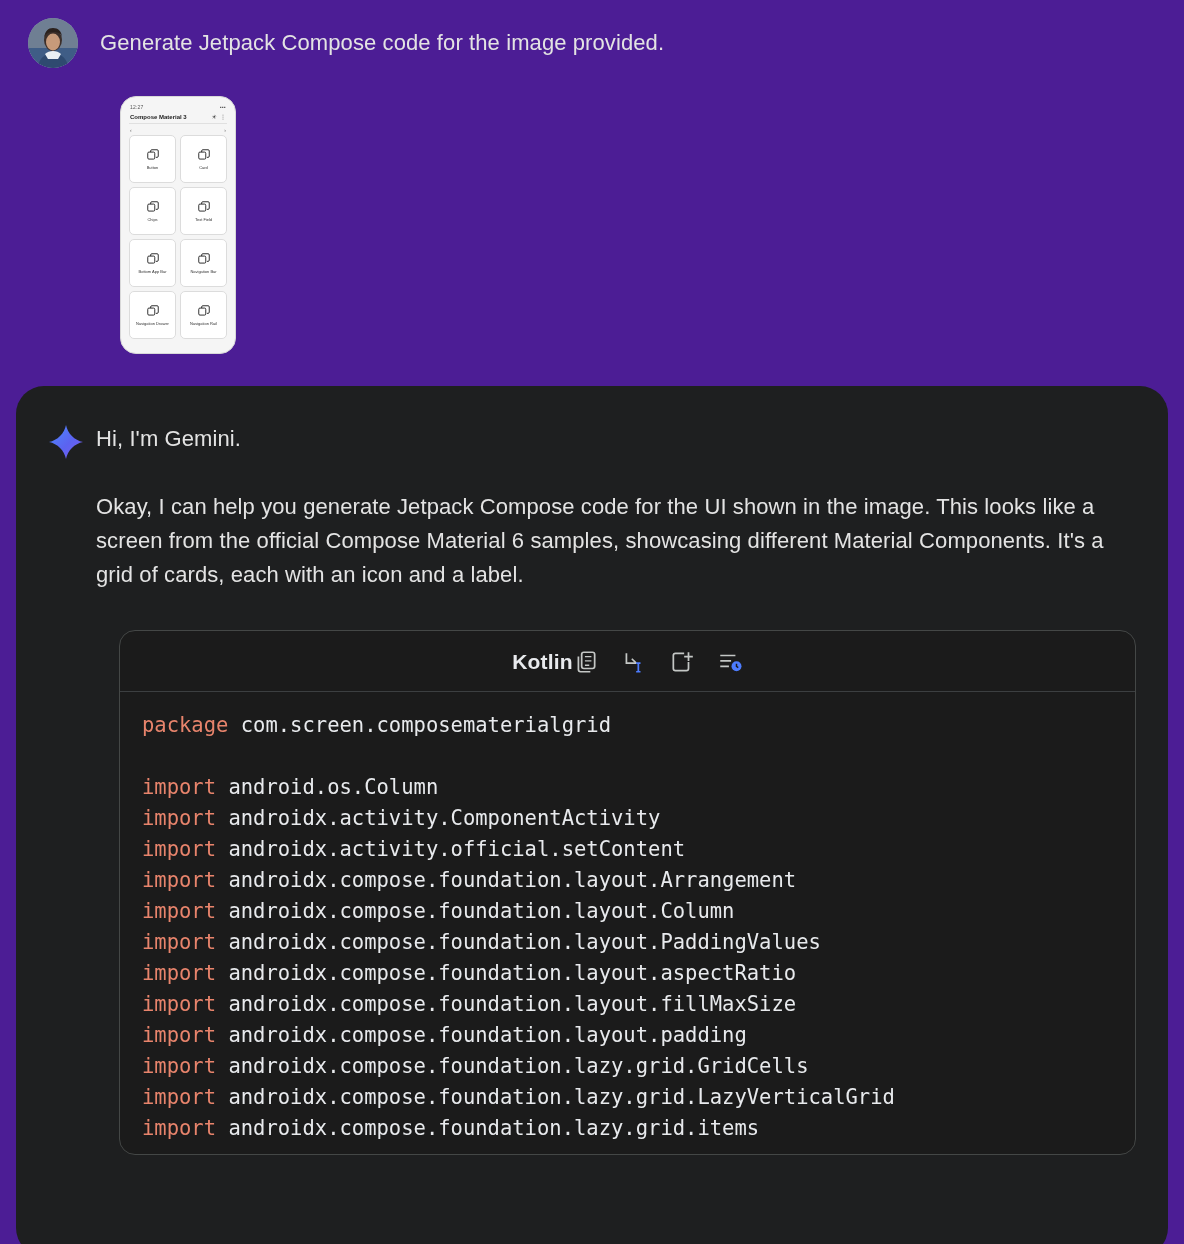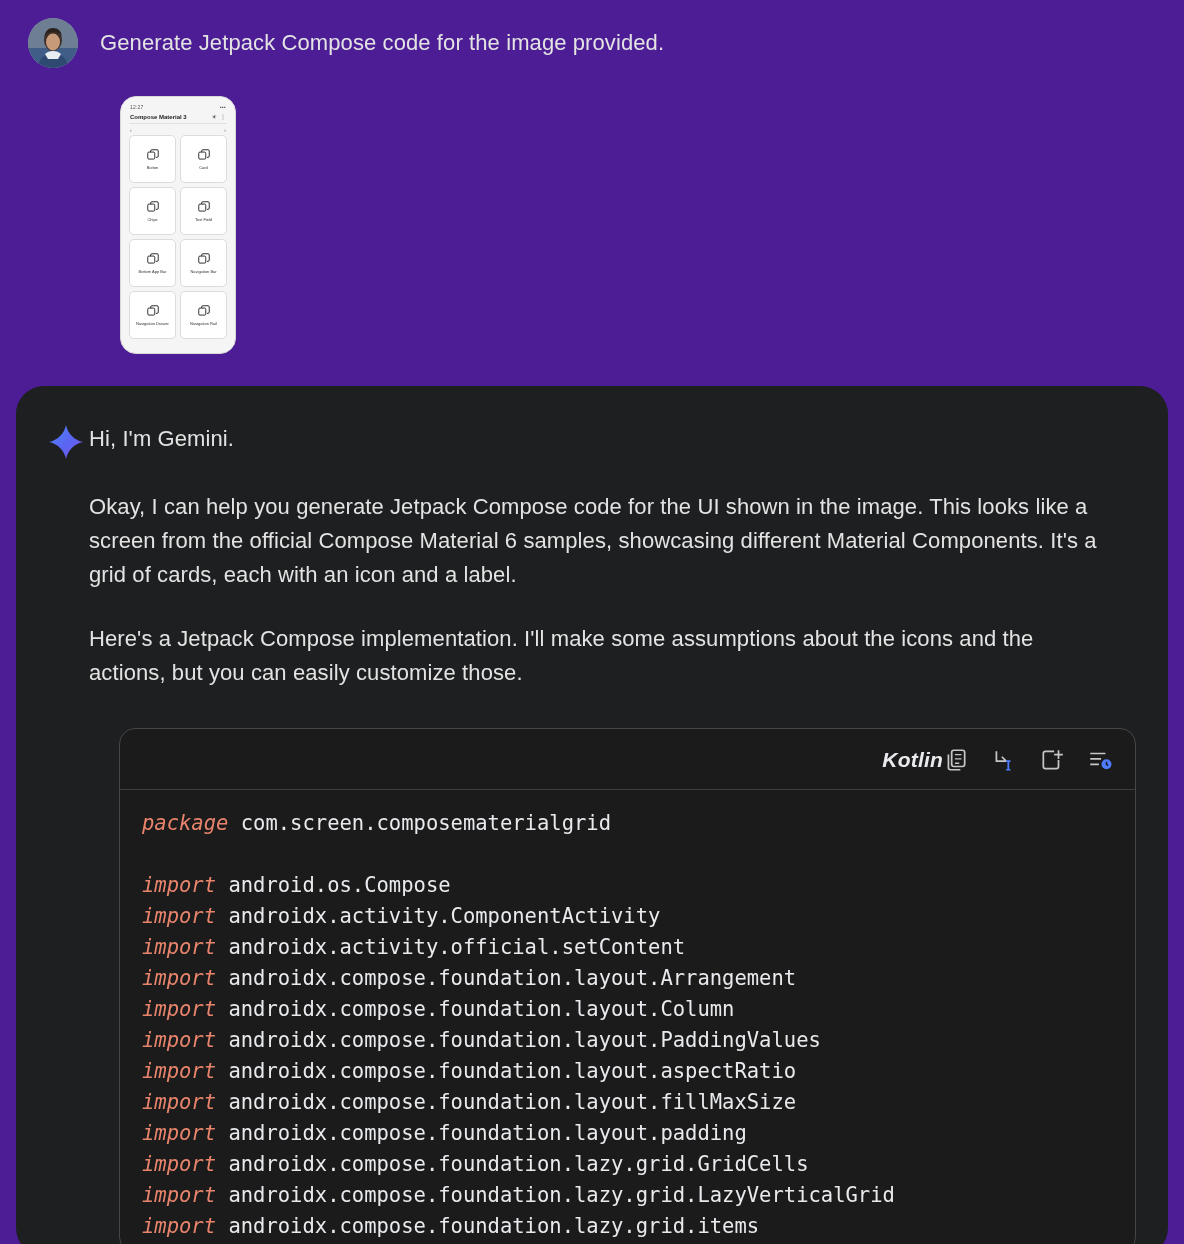--- a/index.html
+++ b/index.html
@@ -119,21 +119,21 @@
     background: #1e1f20;
     border-radius: 28px;
     padding: 28px 0 0 0;
     min-height: 870px;
     position: relative;
     overflow: hidden;
   }
   .model-head {
     display: flex;
     align-items: flex-start;
-    gap: 5px;
+    gap: 12px;
     padding: 8px 32px 0 32px;
     justify-content: space-between;
   }
   .spark {
     flex: 0 0 36px;
     width: 36px;
     height: 36px;
     margin-top: 2px;
   }
   .model-body {
@@ -153,24 +153,23 @@
   .code-block {
     margin: 8px 32px 0 103px;
     border: 1px solid #444746;
     border-radius: 16px;
     background: #1b1b1b;
     overflow: hidden;
   }
   .code-head {
     display: flex;
     align-items: center;
-    justify-content: flex-end;
+    justify-content: center;
     padding: 18px 22px 16px 22px;
     border-bottom: 1px solid #3c3f41;
-    font-style: italic;
   }
   .code-lang {
     color: #e8eaed;
     font-size: 21px;
     font-weight: 700;
     letter-spacing: .2px;
   }
   .code-tools {
     display: flex;
     align-items: center;
@@ -181,21 +180,21 @@
 
   .code-body {
     padding: 18px 22px 10px 22px;
     font-family: "DejaVu Sans Mono", monospace;
     font-size: 20.5px;
     line-height: 31px;
     color: #e8eaed;
     white-space: pre;
     overflow: hidden;
   }
-  .kw { color: #e8846c; font-style: italic; }
+  .kw { color: #e8846c; }
   .pl { color: #e8eaed; }
   .blank { display: block; height: 31px; }
 </style>
 </head>
 <body>
 
 <div class="page">
 
   <div class="user-turn">
     <div class="user-row">
@@ -324,21 +323,20 @@
               <stop offset="55%" stop-color="#5b63f0"></stop>
               <stop offset="100%" stop-color="#7b5cf0"></stop>
             </linearGradient>
           </defs>
           <path d="M18 1c1.6 8.4 8.6 15.4 17 17-8.4 1.6-15.4 8.6-17 17-1.6-8.4-8.6-15.4-17-17C9.4 16.4 16.4 9.4 18 1z" fill="url(#gg)"></path>
         </svg>
       </div>
       <div class="model-body">
         <p class="greet">Hi, I'm Gemini.</p>
         <p>Okay, I can help you generate Jetpack Compose code for the UI shown in the image. This looks like a screen from the official Compose Material 6 samples, showcasing different Material Components. It's a grid of cards, each with an icon and a label.</p>
-        <p>Here's a Jetpack Compose implementation. I'll make some assumptions about the icons and the actions, but you can easily customize those.</p>
       </div>
     </div>
 
     <div class="code-block">
       <div class="code-head">
         <span class="code-lang">Kotlin</span>
         <span class="code-tools">
           <span class="tool">
             <svg width="26" height="26" viewBox="0 0 24 24" fill="none" stroke="#c4c7c5" stroke-width="1.6">
               <rect x="8" y="3" width="12" height="15" rx="2"></rect>
@@ -362,21 +360,21 @@
           <span class="tool">
             <svg width="26" height="26" viewBox="0 0 24 24" fill="none" stroke="#c4c7c5" stroke-width="1.6">
               <path d="M3 6h14M3 11h10M3 16h8"></path>
               <circle cx="18" cy="16" r="4.6" fill="#4d7cfe" stroke="none"></circle>
               <path d="M18 13.6V16l1.6 1.1" stroke="#1b1b1b" stroke-width="1.4"></path>
             </svg>
           </span>
         </span>
       </div>
       <div class="code-body"><span class="kw">package</span><span class="pl"> com.screen.composematerialgrid</span>
-<span class="blank"></span><span class="kw">import</span><span class="pl"> android.os.Compose</span>
+<span class="blank"></span><span class="kw">import</span><span class="pl"> android.os.Column</span>
 <span class="kw">import</span><span class="pl"> androidx.activity.ComponentActivity</span>
 <span class="kw">import</span><span class="pl"> androidx.activity.official.setContent</span>
 <span class="kw">import</span><span class="pl"> androidx.compose.foundation.layout.Arrangement</span>
 <span class="kw">import</span><span class="pl"> androidx.compose.foundation.layout.Column</span>
 <span class="kw">import</span><span class="pl"> androidx.compose.foundation.layout.PaddingValues</span>
 <span class="kw">import</span><span class="pl"> androidx.compose.foundation.layout.aspectRatio</span>
 <span class="kw">import</span><span class="pl"> androidx.compose.foundation.layout.fillMaxSize</span>
 <span class="kw">import</span><span class="pl"> androidx.compose.foundation.layout.padding</span>
 <span class="kw">import</span><span class="pl"> androidx.compose.foundation.lazy.grid.GridCells</span>
 <span class="kw">import</span><span class="pl"> androidx.compose.foundation.lazy.grid.LazyVerticalGrid</span>

